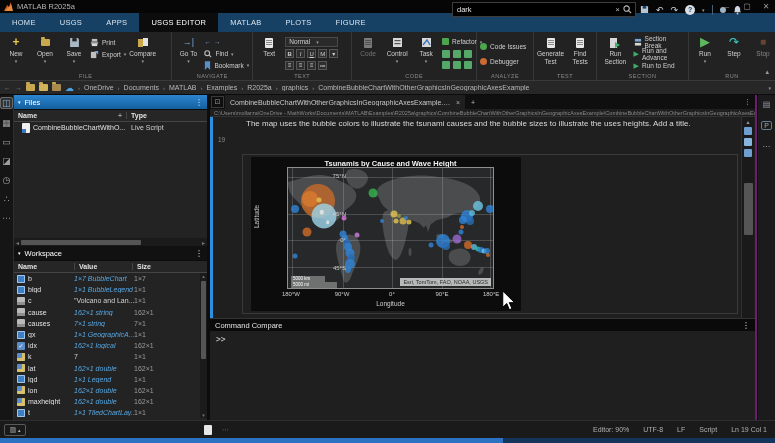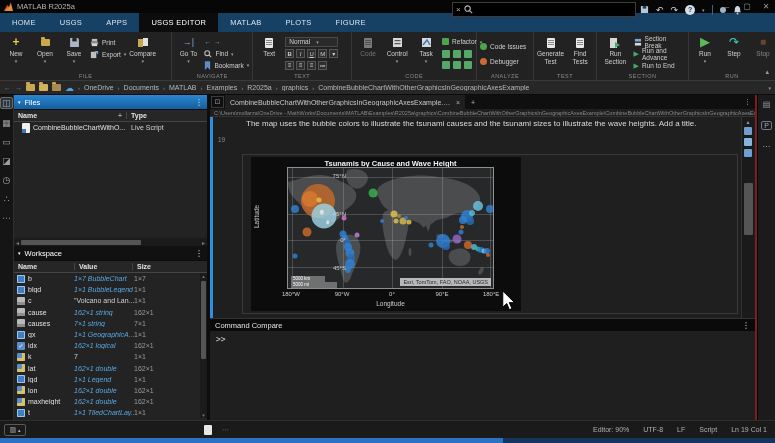--- a/index.html
+++ b/index.html
@@ -1,17 +1,17 @@
 <!DOCTYPE html>
 <html><head>
 <meta charset="utf-8">
 <style>
   html,body{margin:0;padding:0;background:#000;}
   *{box-sizing:border-box;}
-  .win{width:775px;height:443px;position:relative;overflow:hidden;background:#7f1d1d;
+  .win{width:775px;height:443px;position:relative;overflow:hidden;background:#701a75;
        font-family:"Liberation Sans",sans-serif;color:#d0d0d0;user-select:none;}
   .abs{position:absolute;}
   
   .titlebar{left:0;top:0;width:775px;height:13px;background:#060606;display:flex;align-items:center;font-size:7.5px;color:#b5b5b5;}
   .winctl{position:absolute;top:0;height:13px;width:18px;display:flex;align-items:center;justify-content:center;font-size:8px;color:#9a9a9a;}
   
   .tabstrip{left:0;top:13px;width:775px;height:19px;background:#164064;display:flex;align-items:stretch;font-size:7.5px;color:#d9e4ef;}
   .rtab{padding:0 12px;display:flex;align-items:center;letter-spacing:.3px;}
   .rtab.active{background:#0c0c0c;color:#fff;}
   .qsearch{position:absolute;left:452px;top:2px;width:184px;height:15px;background:#000;border:1px solid #3c3c3c;display:flex;align-items:center;}
@@ -102,20 +102,21 @@
   <div class="abs tabstrip">
       <div class="rtab">HOME</div>
       <div class="rtab">USGS</div>
       <div class="rtab">APPS</div>
       <div class="rtab active">USGS EDITOR</div>
       <div class="rtab">MATLAB</div>
       <div class="rtab">PLOTS</div>
       <div class="rtab">FIGURE</div>
     </div>
   <div class="qsearch">
+    <input value="dark" style="">
     <span style="font-size:8px;color:#bbb;padding:0 3px;">×</span>
     <svg width="9" height="9" viewBox="0 0 10 10" style="margin-right:3px;">
         <circle cx="4" cy="4" r="3" fill="none" stroke="#bbb" stroke-width="1.2"></circle>
         <line x1="6.2" y1="6.2" x2="9" y2="9" stroke="#bbb" stroke-width="1.2"></line>
       </svg>
   </div>
   <div class="titleicons">
     <svg width="9" height="9" viewBox="0 0 10 10">
         <path d="M1,1 h7 l1,1 v7 h-8 z" fill="#b9c6d4"></path>
         <rect x="3" y="1" width="4" height="3" fill="#164064"></rect>
@@ -549,21 +550,21 @@
         <span style="color:#aaa;">×</span>
       </span>
       <span style="display:flex;align-items:center;padding:0 6px;color:#bbb;">+</span>
       <span style="margin-left:auto;display:flex;align-items:center;padding:0 4px;color:#bbb;">⋮</span>
     </div>
     <div class="epath">C:\Users\mollarza\OneDrive - MathWorks\Documents\MATLAB\Examples\R2025a\graphics\CombineBubbleChartWithOtherGraphicsInGeographicAxesExample\CombineBubbleChartWithOtherGraphicsInGeographicAxesExamp...</div>
 
     <div class="sectionbar"></div>
     <span style="position:absolute;left:8px;top:41px;font-size:6.5px;color:#8a8a8a;">19</span>
 
-    <div style="position:absolute;left:36px;top:24px;width:480px;font-size:8px;color:#dadada;">The map uses the bubble colors to illustrate the tsunami causes and the tsunami sizes to illustrate the wave heights. Add a title.</div>
+    <div style="position:absolute;left:36px;top:24px;width:480px;font-size:8px;color:#dadada;">The map uses the bubble colors to illustrate the tsunami causes and the bubble sizes to illustrate the uses heights. Add a title.</div>
 
 
     <div class="outbox">
       <div class="fig">
         <div style="position:absolute;left:36px;top:2px;width:207px;text-align:center;font-size:7.5px;font-weight:bold;color:#f2f2f2;">Tsunamis by Cause and Wave Height</div>
         <div style="position:absolute;left:2px;top:71px;transform:rotate(-90deg);transform-origin:left top;" class="maplabel"><span>Latitude</span></div>
         <div style="position:absolute;left:36px;top:143px;width:207px;text-align:center;" class="maplabel"><span>Longitude</span></div>
         <div class="plot" id="plot">
           <svg width="207" height="122" viewBox="0 0 207 122" style="position:absolute;left:0;top:0;">
             <g fill="#4a4c4d">

